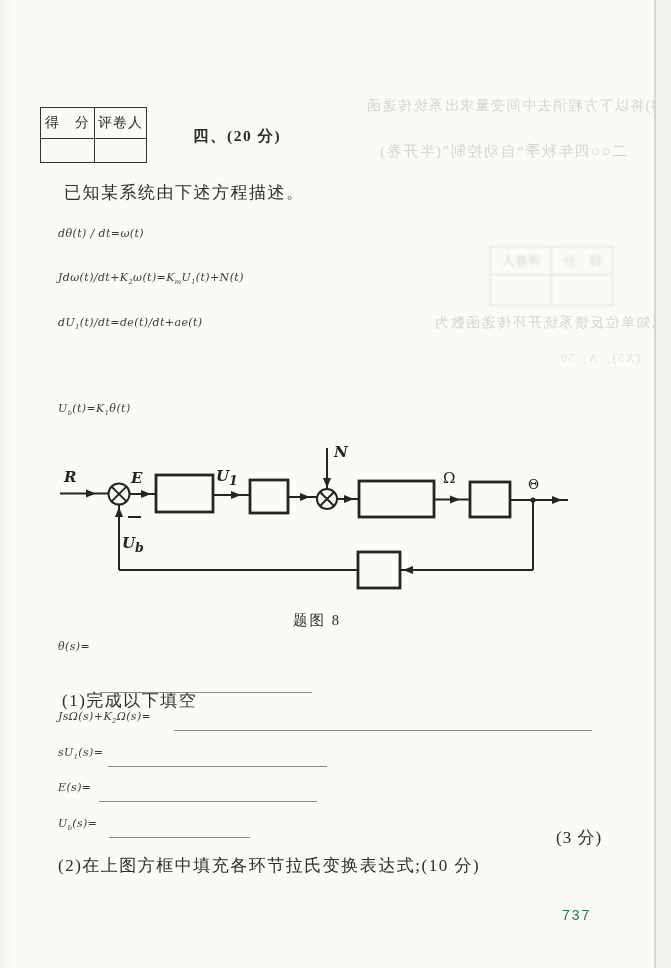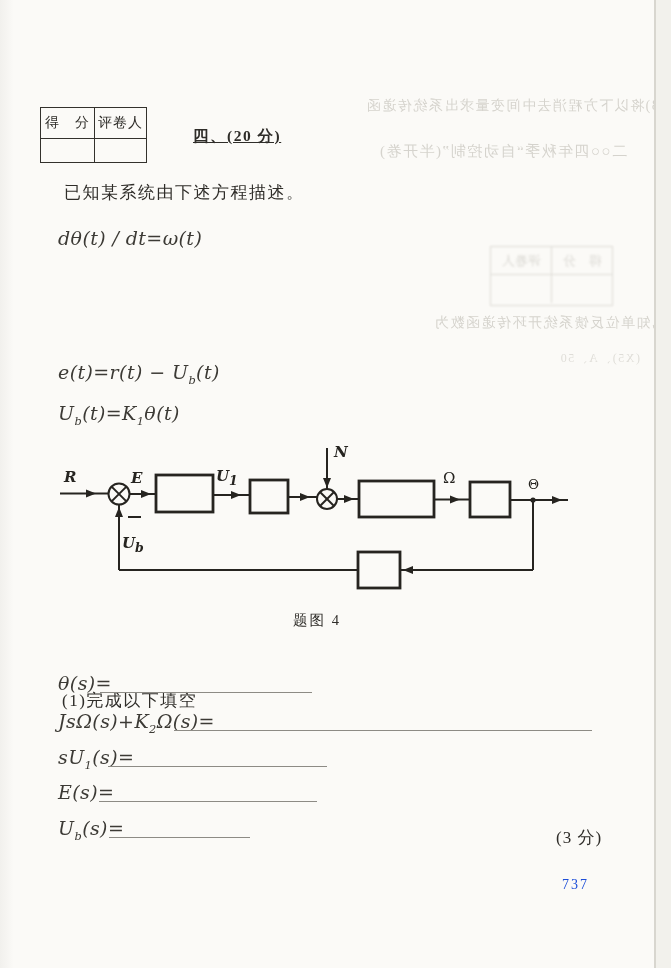--- a/index.html
+++ b/index.html
@@ -8,29 +8,29 @@
         font-family:"Liberation Serif","DejaVu Serif",serif;color:#2f2d29;}
   .page::before{content:"";position:absolute;left:0;top:0;width:14px;height:100%;
         background:linear-gradient(90deg,rgba(60,58,52,.05),rgba(60,58,52,0));pointer-events:none;}
   .abs{position:absolute;}
   
   .score-table{border:1.6px solid #33312c;display:grid;grid-template-columns:54px 51px;grid-template-rows:31px 23px;}
   .score-table .cell{border-right:1.4px solid #33312c;border-bottom:1.4px solid #33312c;
         display:flex;align-items:center;justify-content:center;font-size:14px;letter-spacing:1px;}
   .score-table .cell:nth-child(2n){border-right:none;}
   .score-table .cell:nth-child(n+3){border-bottom:none;}
-  .heading{font-size:15.5px;font-weight:bold;letter-spacing:1.5px;text-decoration:underline;}
+  .heading{font-size:15.5px;font-weight:bold;letter-spacing:1.5px;}
   .cn{font-size:17px;letter-spacing:1.5px;}
-  .math{font-family:"DejaVu Serif",serif;font-style:italic;font-size:19px;color:#3c3a35;letter-spacing:.4px;white-space:nowrap;}
+  .math{font-family:"DejaVu Serif",serif;font-style:italic;font-size:11px;color:#3c3a35;letter-spacing:.4px;white-space:nowrap;}
   .math sub{font-size:.6em;font-style:italic;}
   .underline{border-bottom:1.5px solid #8d8b85;height:1px;}
   .diagram-label{font-family:"DejaVu Serif",serif;font-style:italic;font-weight:bold;font-size:15px;color:#262420;white-space:nowrap;}
   .diagram-label.upright{font-style:normal;font-weight:normal;}
   .caption{font-size:14.5px;letter-spacing:2px;}
-  .pagenum{font-family:Liberation Serif, serif;font-size:14px;letter-spacing:2px;color:#1d4ed8;}
+  .pagenum{font-family:Liberation Sans, sans-serif;font-size:14px;letter-spacing:2px;color:#15803d;margin-top:30px;}
   
   .bleed{transform:scaleX(-1);color:#b7b4ab;opacity:.55;filter:blur(.7px);
          font-size:14px;letter-spacing:1.5px;white-space:nowrap;pointer-events:none;}
   .bleed-table{transform:scaleX(-1);opacity:.4;filter:blur(.8px);border:1.2px solid #aeaba2;
          display:grid;grid-template-columns:1fr 1fr;grid-template-rows:28px 28px;pointer-events:none;}
   .bleed-table .bcell{border-right:1.2px solid #aeaba2;border-bottom:1.2px solid #aeaba2;
          display:flex;align-items:center;justify-content:center;font-size:13px;color:#a8a59c;}
   .bleed-table .bcell:nth-child(2n){border-right:none;}
   .bleed-table .bcell:nth-child(n+3){border-bottom:none;}
   .edge-line{background:#d8d6cf;}
@@ -60,21 +60,22 @@
     <div class="cell">评卷人</div>
     <div class="cell"></div>
     <div class="cell"></div>
   </div>
 
   <div class="abs heading" style="left:193px;top:126px;">四、(20 分)</div>
 
   <div class="abs cn" style="left:64px;top:181px;">已知某系统由下述方程描述。</div>
 
   <div class="abs math" style="left:58px;top:227px;">dθ(t) / dt=ω(t)</div>
-  <div class="abs math" style="left:58px;top:361px;">e(t)=r(t) − U<sub>b</sub>(t)</div>
+  <div class="abs math" style="left:58px;top:271px;">Jdω(t)/dt+K<sub>2</sub>ω(t)=K<sub>m</sub>U<sub>1</sub>(t)+N(t)</div>
+  <div class="abs math" style="left:58px;top:316px;">dU<sub>1</sub>(t)/dt=de(t)/dt+ae(t)</div>
   <div class="abs math" style="left:58px;top:402px;">U<sub>b</sub>(t)=K<sub>1</sub>θ(t)</div>
 
   <svg class="abs" style="left:0;top:440px;" width="671" height="160" viewBox="0 440 671 160">
 
     <line class="wire" x1="60" y1="493.5" x2="109" y2="493.5"></line>
     <line class="wire" x1="130" y1="494" x2="156" y2="494"></line>
     <line class="wire" x1="213" y1="495" x2="250" y2="495"></line>
     <line class="wire" x1="288" y1="497" x2="317" y2="497"></line>
     <line class="wire" x1="327" y1="448" x2="327" y2="489"></line>
     <line class="wire" x1="337" y1="499" x2="359" y2="499"></line>
@@ -115,39 +116,40 @@
   </svg>
 
   <span class="abs diagram-label" style="left:64px;top:468px;">R</span>
   <span class="abs diagram-label" style="left:131px;top:469px;">E</span>
   <span class="abs diagram-label" style="left:216px;top:467px;">U<sub>1</sub></span>
   <span class="abs diagram-label" style="left:334px;top:443px;">N</span>
   <span class="abs diagram-label upright" style="left:443px;top:469px;">Ω</span>
   <span class="abs diagram-label upright" style="left:528px;top:476px;font-size:13.5px;">Θ</span>
   <span class="abs diagram-label" style="left:122px;top:534px;">U<sub>b</sub></span>
 
-  <div class="abs caption" style="left:293px;top:611px;">题图 4</div>
+  <div class="abs caption" style="left:293px;top:611px;">题图 8</div>
 
   <div class="abs cn" style="left:62px;top:675px;margin-top:14px;">(1)完成以下填空</div>
 
-  <div class="abs math" style="left:58px;top:672px;">θ(s)=</div>
+  <div class="abs math" style="left:58px;top:640px;">θ(s)=</div>
   <div class="abs underline" style="left:100px;top:691px;width:212px;"></div>
 
   <div class="abs math" style="left:58px;top:710px;">JsΩ(s)+K<sub>2</sub>Ω(s)=</div>
   <div class="abs underline" style="left:174px;top:729px;width:418px;"></div>
 
   <div class="abs math" style="left:58px;top:746px;">sU<sub>1</sub>(s)=</div>
   <div class="abs underline" style="left:108px;top:765px;width:219px;"></div>
 
   <div class="abs math" style="left:58px;top:781px;">E(s)=</div>
   <div class="abs underline" style="left:99px;top:800px;width:218px;"></div>
 
   <div class="abs math" style="left:58px;top:817px;text-align:center;">U<sub>b</sub>(s)=</div>
   <div class="abs underline" style="left:109px;top:836px;width:141px;"></div>
 
   <div class="abs cn" style="left:556px;top:826px;letter-spacing:1px;">(3 分)</div>
 
+  <div class="abs cn" style="left:58px;top:854px;">(2)在上图方框中填充各环节拉氏变换表达式;(10 分)</div>
 
   <div class="abs pagenum" style="left:562px;top:877px;">737</div>
 
   <div class="abs edge-strip" style="left:656px;top:0;width:15px;height:968px;"></div>
   <div class="abs edge-line" style="left:654px;top:0;width:2px;height:968px;"></div>
 </div>
 
 </body></html>

